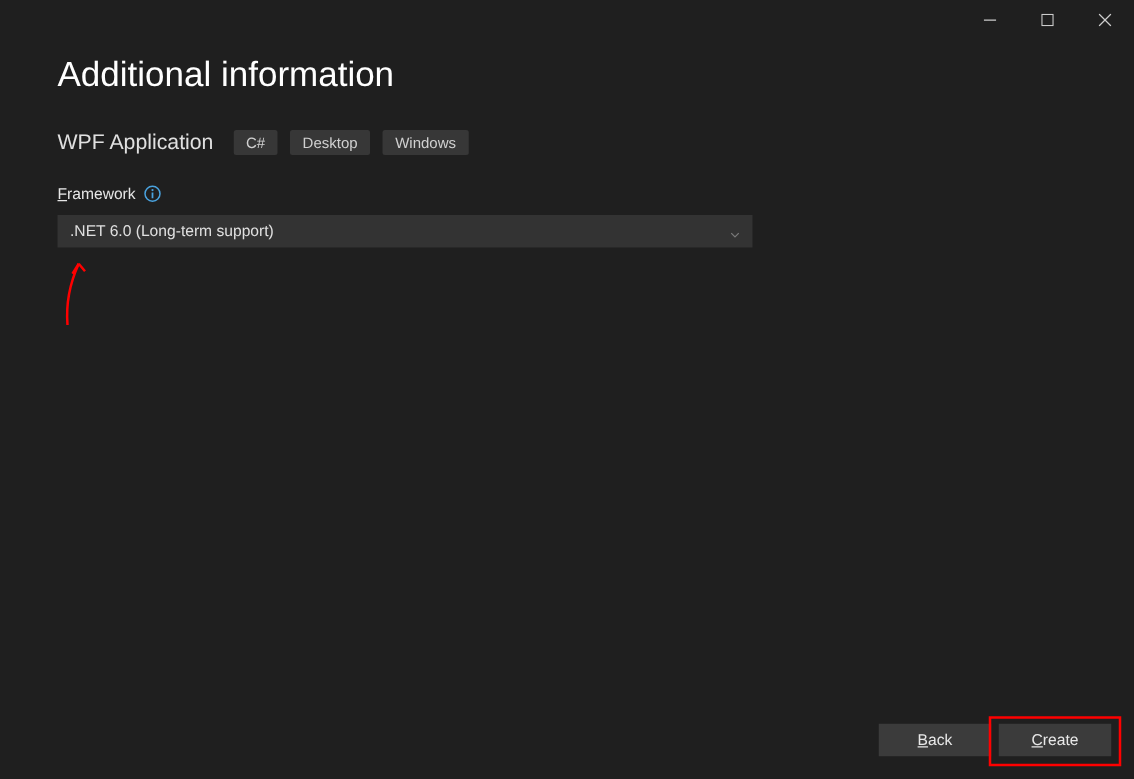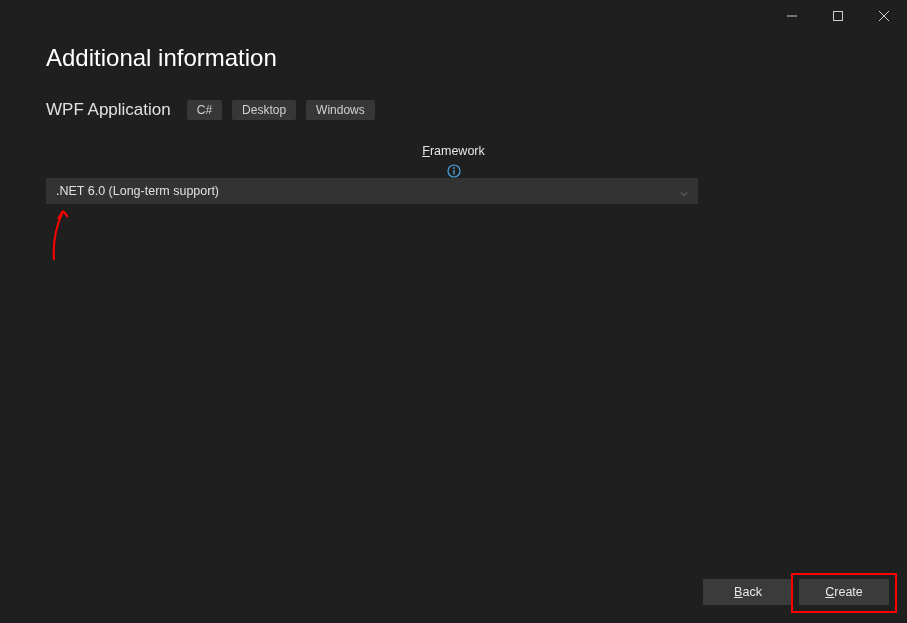--- a/index.html
+++ b/index.html
@@ -24,21 +24,21 @@
       display: flex;
       align-items: center;
       justify-content: center;
       color: #cccccc;
     }
     .titlebar-btn svg { display: block; }
     .content {
       padding: 12px 46px 0 46px;
     }
     .heading {
-      font-size: 24px;
+      font-size: 28px;
       font-weight: 400;
       color: #ffffff;
       margin-bottom: 28px;
     }
     .subhead-row {
       display: flex;
       align-items: center;
       gap: 10px;
       margin-bottom: 24px;
     }
@@ -53,36 +53,36 @@
       background: #373737;
       color: #d0d0d0;
       font-size: 12px;
       padding: 3px 10px;
       border-radius: 2px;
     }
     .field-label-row {
       display: flex;
       align-items: center;
       gap: 6px;
-      flex-direction: column;
+      margin-bottom: 10px;
     }
     .field-label {
       font-size: 12.5px;
       color: #e6e6e6;
     }
     .field-label .ul { text-decoration: underline; }
     .info-icon {
       width: 14px;
       height: 14px;
       display: inline-flex;
       align-items: center;
       justify-content: center;
     }
     .select {
-      width: 652px;
+      width: 556px;
       height: 26px;
       background: #333333;
       border: none;
       display: flex;
       align-items: center;
       justify-content: space-between;
       padding: 0 10px;
       color: #e0e0e0;
       font-size: 12.5px;
       cursor: pointer;

